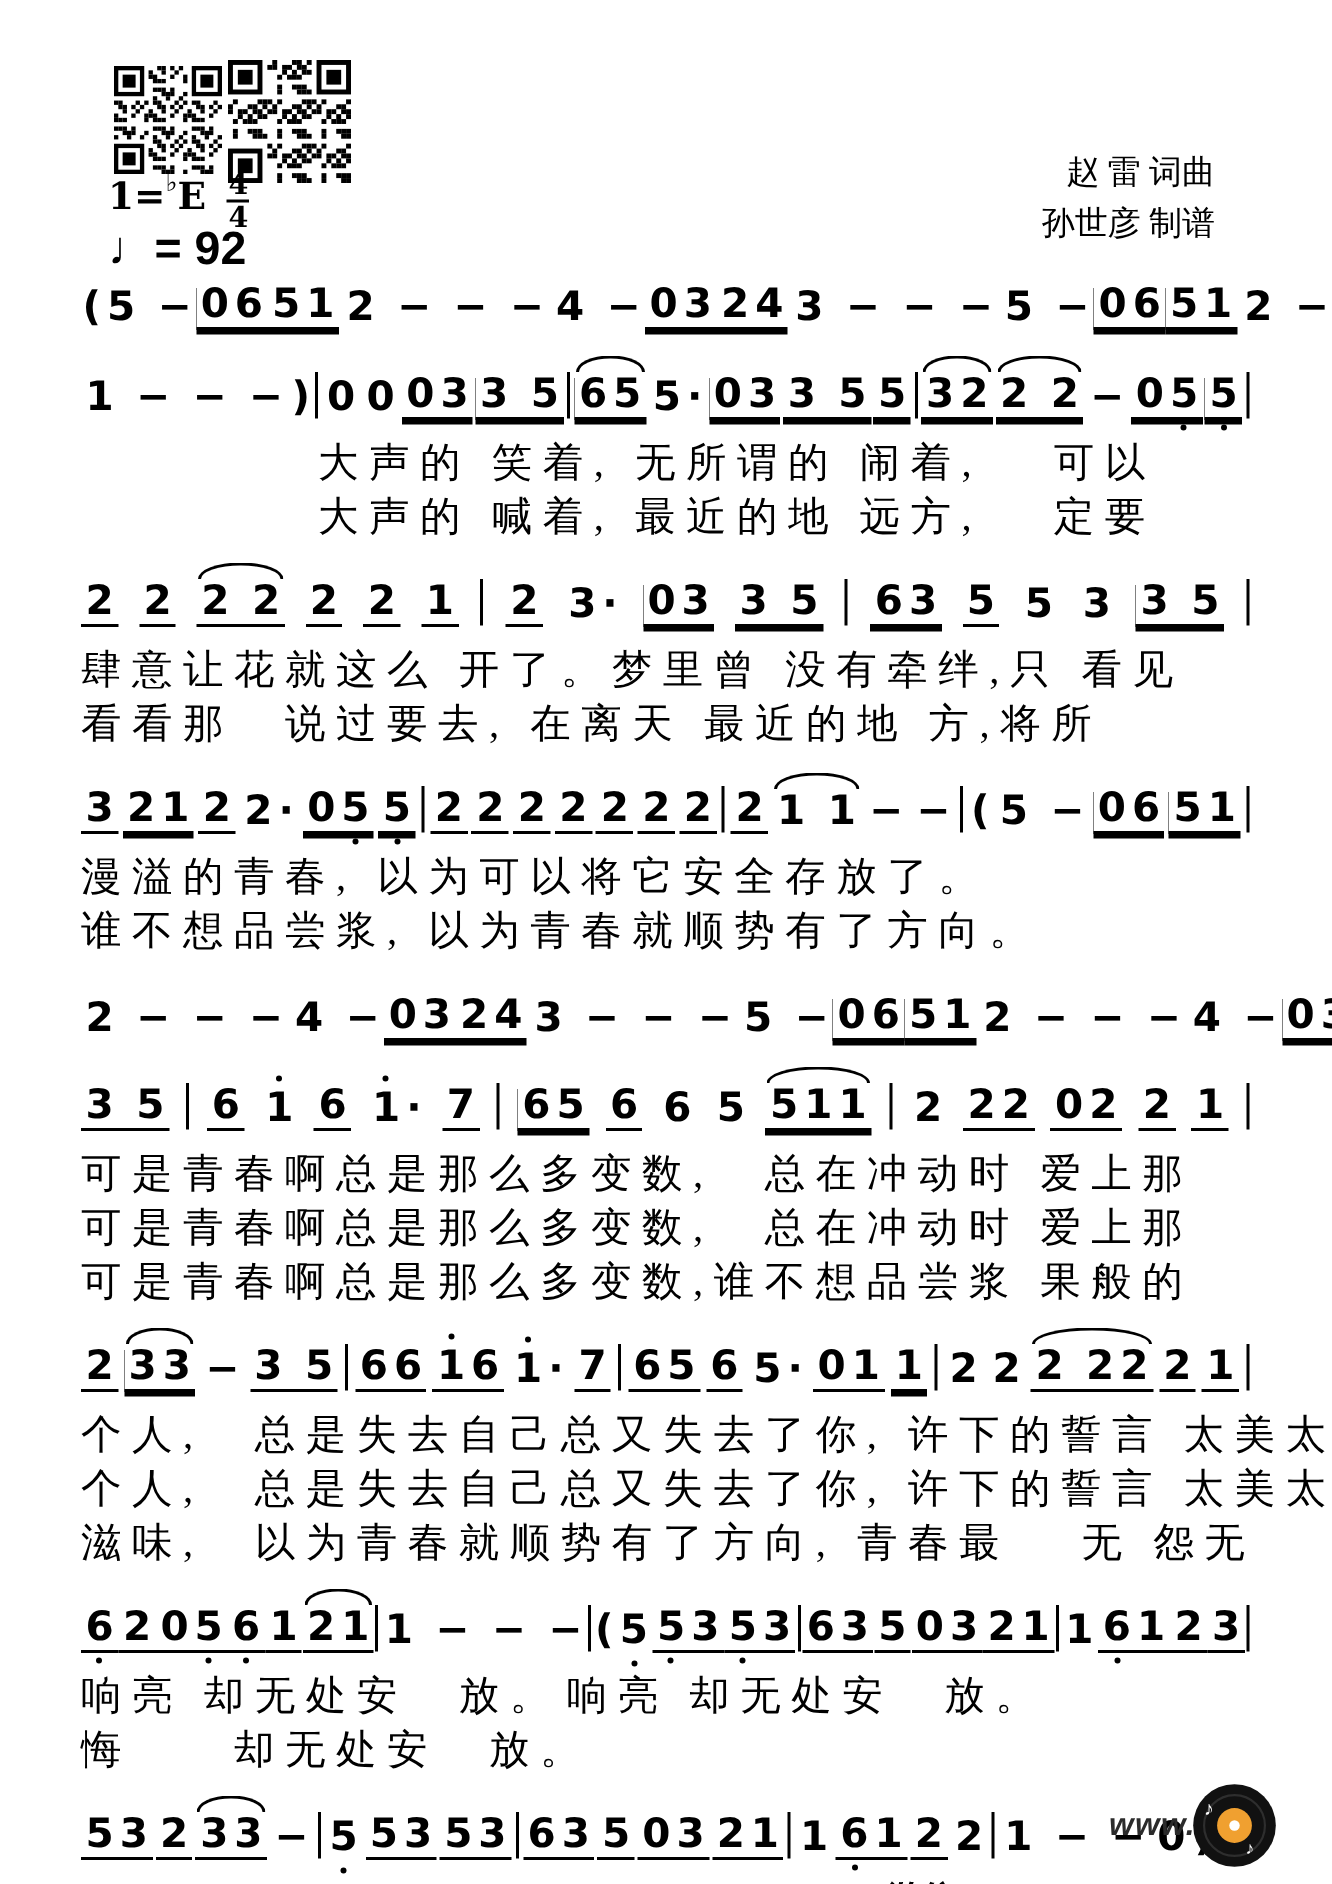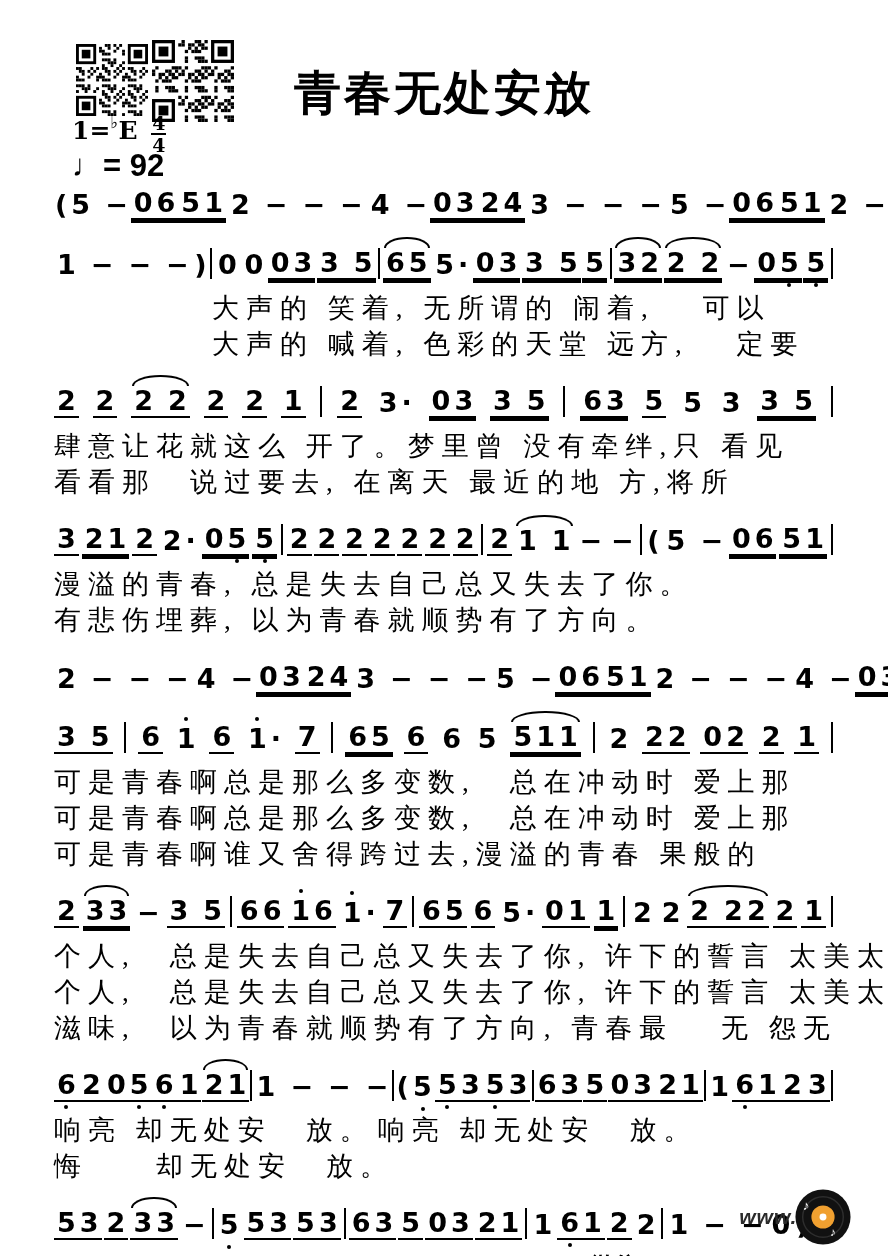--- a/index.html
+++ b/index.html
@@ -413,21 +413,24 @@
       <span>1=</span>
         <span class="flat">♭</span>
         <span>E</span>
       <span class="timesig">
         <span>4</span>
         <span class="tsline"></span>
         <span>4</span>
       </span>
     </div>
     <div class="tempo">♩= 92</div>
-    <h1 class="title">青春无处安放</h1>
+    <div class="credits">
+      <div>赵  雷 词曲</div>
+      <div>孙世彦 制谱</div>
+    </div>
   </div>
 
   <div class="score" id="score">
       <span class="section" style="display: block;"><span class="mline" style="display: flex;">
           <span class="paren">(</span>
           <span class="grp">
             <span class="n">5</span>
             <span class="spc"></span>
             <span class="n">−</span>
           </span>
@@ -559,21 +562,21 @@
             <span class="n">−</span>
           </span>
           <span class="grp u2">
             <span class="n">0</span>
             <span class="n lo">5</span>
           </span>
           <span class="grp u2">
             <span class="n lo">5</span>
           </span>
           <span class="bar"></span>
-        </span><span class="lyric-row">大声的 笑着, 无所谓的 闹着,　 可以</span><span class="lyric-row">大声的 喊着, 色彩的天堂 远方,　 定要</span></span>
+        </span><span class="lyric-row">大声的 笑着, 无所谓的 闹着,　 可以</span><span class="lyric-row">大声的 喊着, 最近的地 远方,　 定要</span></span>
       <span class="section" style="display: block;"><span class="mline" style="display: flex;">
           <span class="grp u1">
             <span class="n">2</span>
           </span>
           <span class="grp u1">
             <span class="n">2</span>
           </span>
           <span class="grp u1 arc">
             <span class="n">2</span>
             <span class="spc"></span>
@@ -694,21 +697,21 @@
           </span>
           <span class="grp u2">
             <span class="n">0</span>
             <span class="n">6</span>
           </span>
           <span class="grp u2">
             <span class="n">5</span>
             <span class="n">1</span>
           </span>
           <span class="bar"></span>
-        </span><span class="lyric-row">漫溢的青春, 总是失去自己总又失去了你。</span><span class="lyric-row">有悲伤埋葬, 以为青春就顺势有了方向。</span></span>
+        </span><span class="lyric-row">漫溢的青春, 以为可以将它安全存放了。</span><span class="lyric-row">谁不想品尝浆, 以为青春就顺势有了方向。</span></span>
       <span class="section" style="display: block;">
         <span class="mline" style="display: flex;">
           <span class="grp">
             <span class="n">2</span>
             <span class="spc"></span>
             <span class="n">−</span>
             <span class="spc"></span>
             <span class="n">−</span>
             <span class="spc"></span>
             <span class="n">−</span>
@@ -828,21 +831,21 @@
             <span class="n">0</span>
             <span class="n">2</span>
           </span>
           <span class="grp u1">
             <span class="n">2</span>
           </span>
           <span class="grp u1">
             <span class="n">1</span>
           </span>
           <span class="bar"></span>
-        </span><span class="lyric-row">可是青春啊总是那么多变数,　总在冲动时 爱上那</span><span class="lyric-row">可是青春啊总是那么多变数,　总在冲动时 爱上那</span><span class="lyric-row">可是青春啊谁又舍得跨过去,漫溢的青春 果般的</span></span>
+        </span><span class="lyric-row">可是青春啊总是那么多变数,　总在冲动时 爱上那</span><span class="lyric-row">可是青春啊总是那么多变数,　总在冲动时 爱上那</span><span class="lyric-row">可是青春啊总是那么多变数,谁不想品尝浆 果般的</span></span>
       <span class="section" style="display: block;"><span class="mline" style="display: flex;">
           <span class="grp u1">
             <span class="n">2</span>
           </span>
           <span class="grp u2 arc">
             <span class="n">3</span>
             <span class="n">3</span>
           </span>
           <span class="grp">
             <span class="n">−</span>

